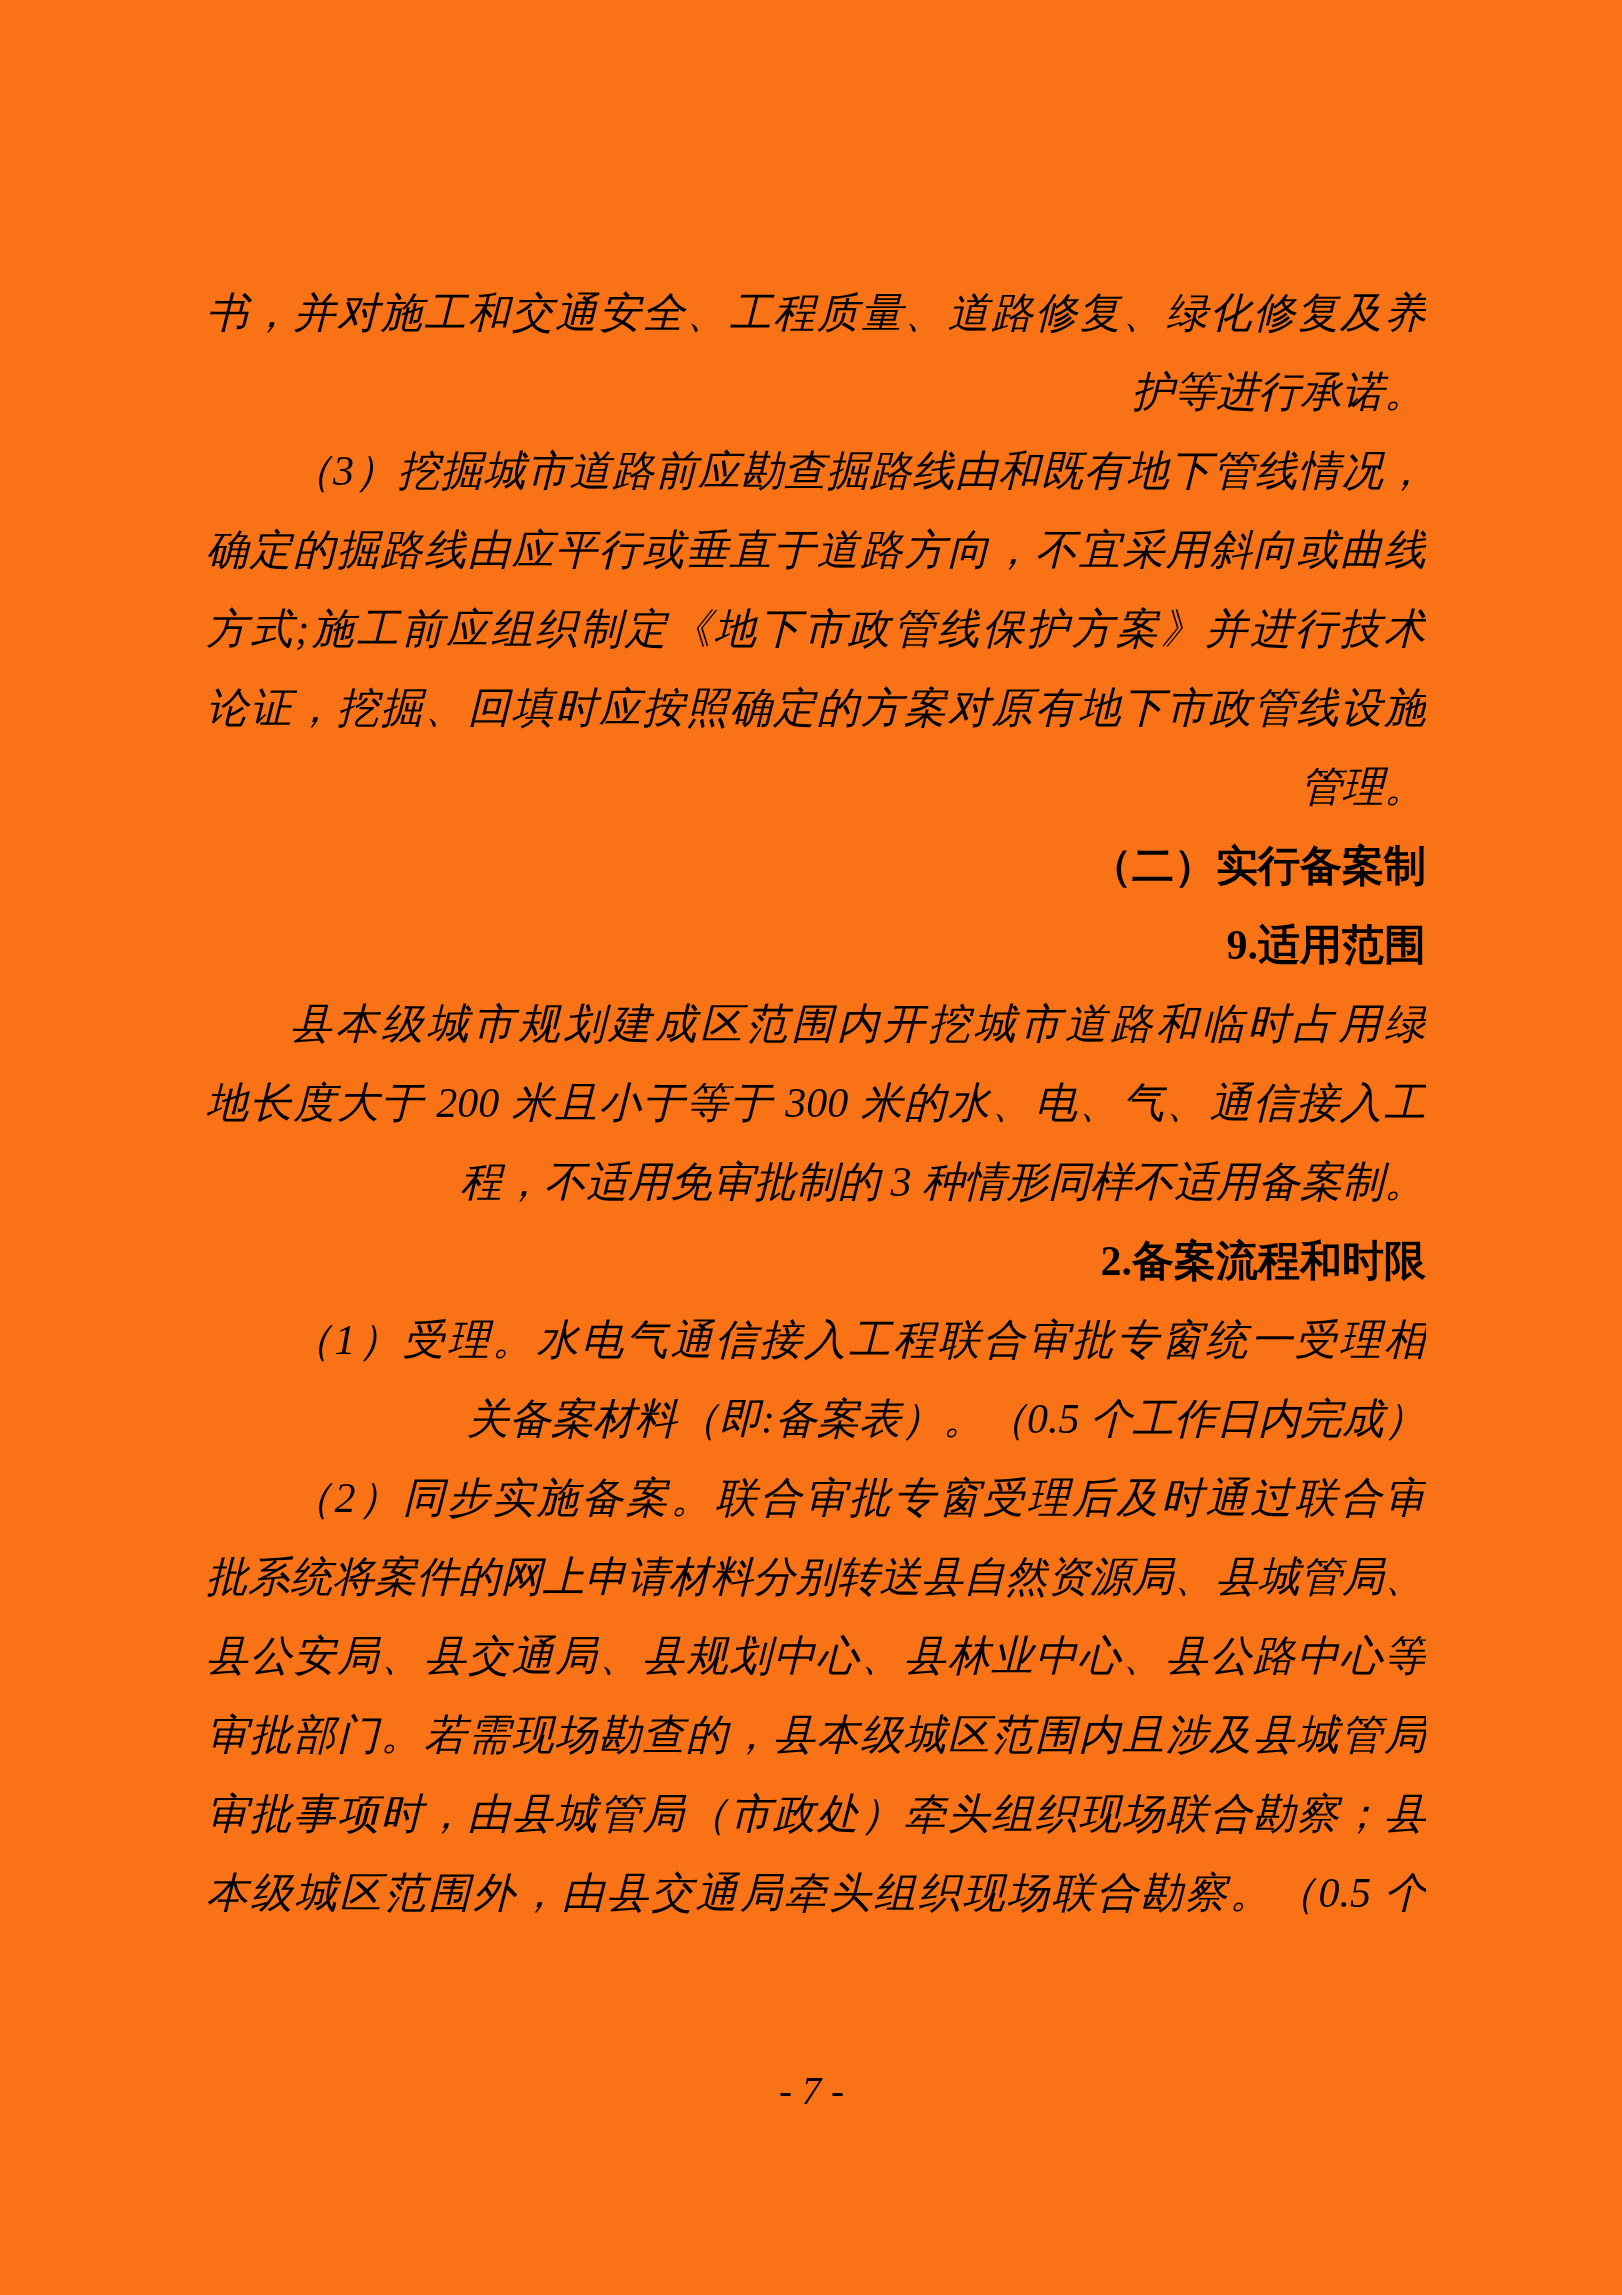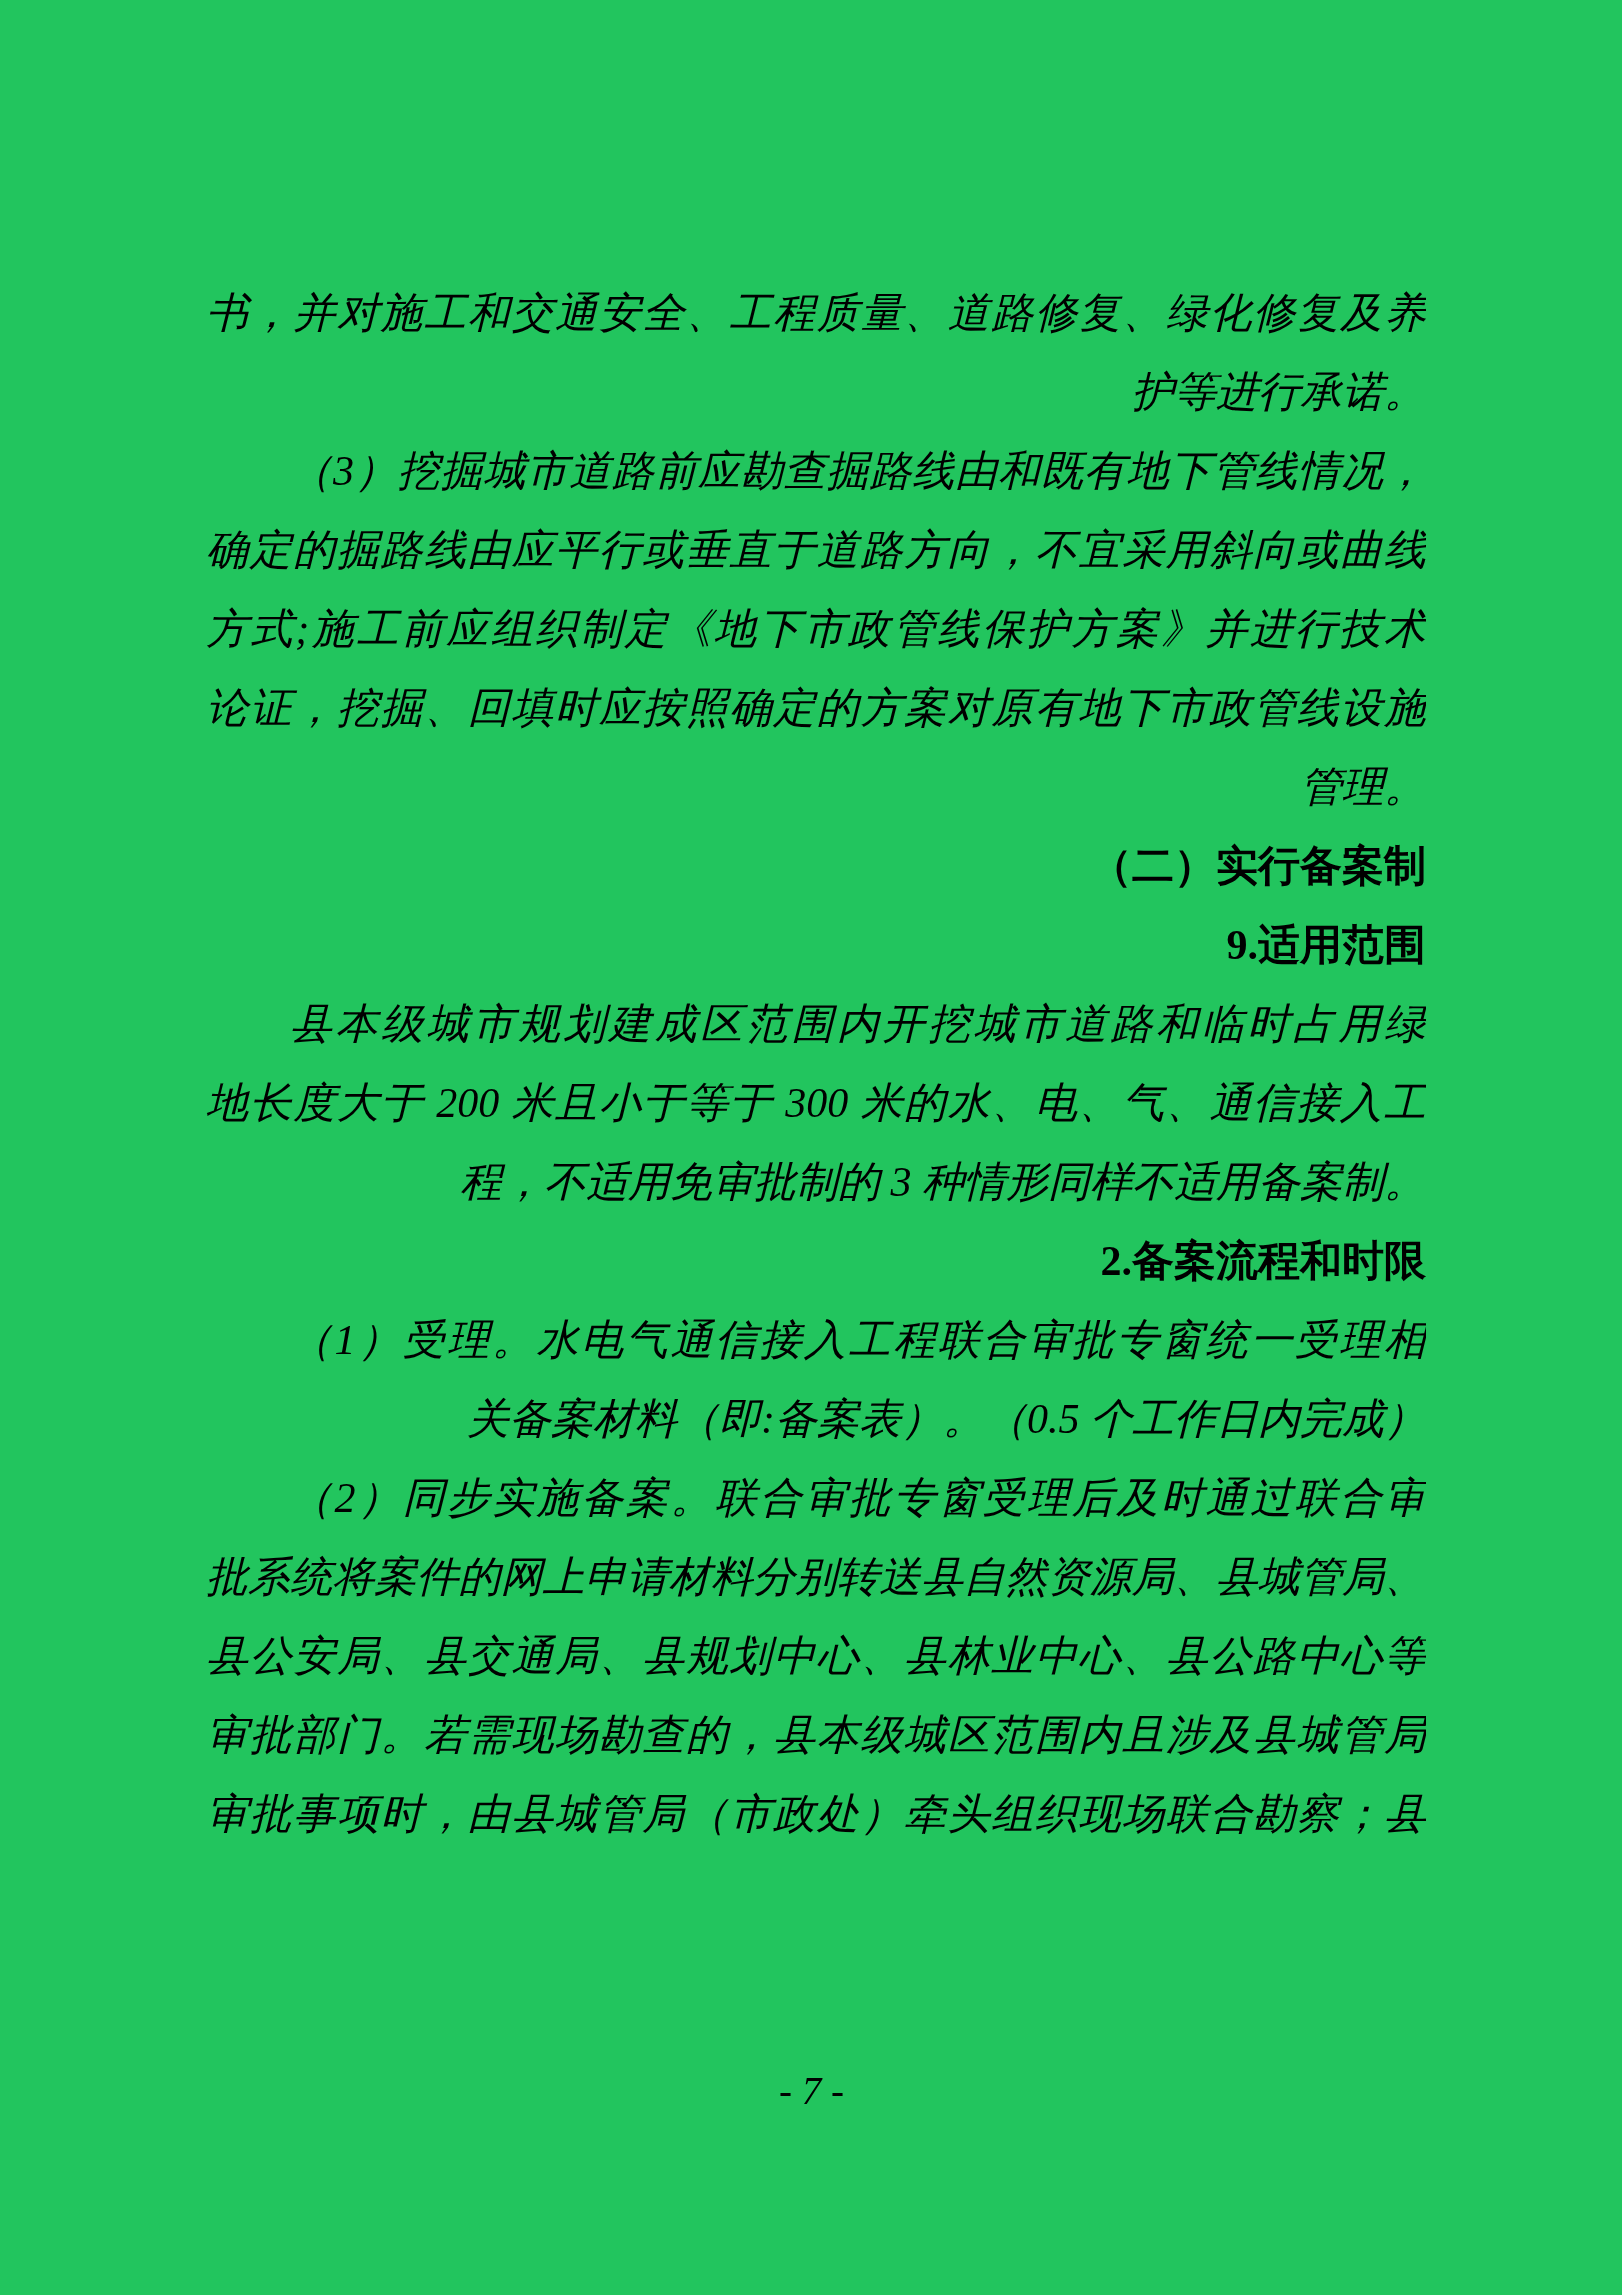--- a/index.html
+++ b/index.html
@@ -4,21 +4,21 @@
 <style>
   html, body {
     margin: 0;
     padding: 0;
     background: #ffffff;
   }
   .page {
     position: relative;
     width: 1623px;
     height: 2295px;
-    background: #22c55e;
+    background: #f97316;
     color: #000000;
     font-family: "Liberation Serif", "DejaVu Serif", serif;
     overflow: hidden;
   }
   .content {
     position: absolute;
     left: 206px;
     top: 274px;
     width: 1220px;
   }
@@ -79,19 +79,20 @@
     <div class="line j">地长度大于 200 米且小于等于 300 米的水、电、气、通信接入工</div>
     <div class="line">程，不适用免审批制的 3 种情形同样不适用备案制。</div>
     <div class="line heading indent">2.备案流程和时限</div>
     <div class="line j indent">（1）受理。水电气通信接入工程联合审批专窗统一受理相</div>
     <div class="line">关备案材料（即:备案表）。（0.5 个工作日内完成）</div>
     <div class="line j indent">（2）同步实施备案。联合审批专窗受理后及时通过联合审</div>
     <div class="line j">批系统将案件的网上申请材料分别转送县自然资源局、县城管局、</div>
     <div class="line j">县公安局、县交通局、县规划中心、县林业中心、县公路中心等</div>
     <div class="line j">审批部门。若需现场勘查的，县本级城区范围内且涉及县城管局</div>
     <div class="line j">审批事项时，由县城管局（市政处）牵头组织现场联合勘察；县</div>
+    <div class="line j">本级城区范围外，由县交通局牵头组织现场联合勘察。（0.5 个</div>
   </main>
 
   <footer class="footer">
     <span>- 7 -</span>
   </footer>
 </div>
 
 
 </body></html>

